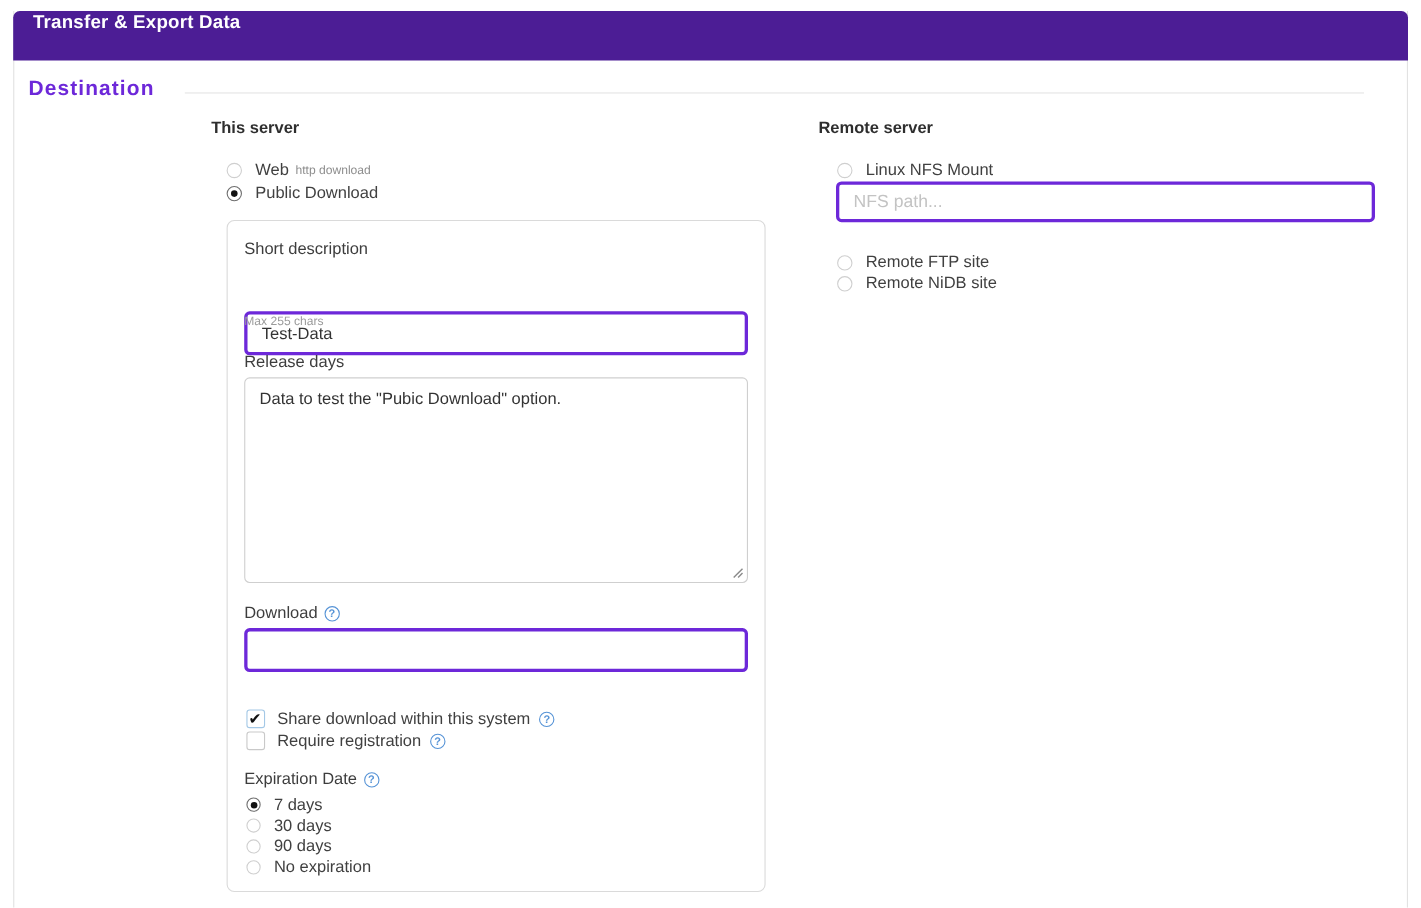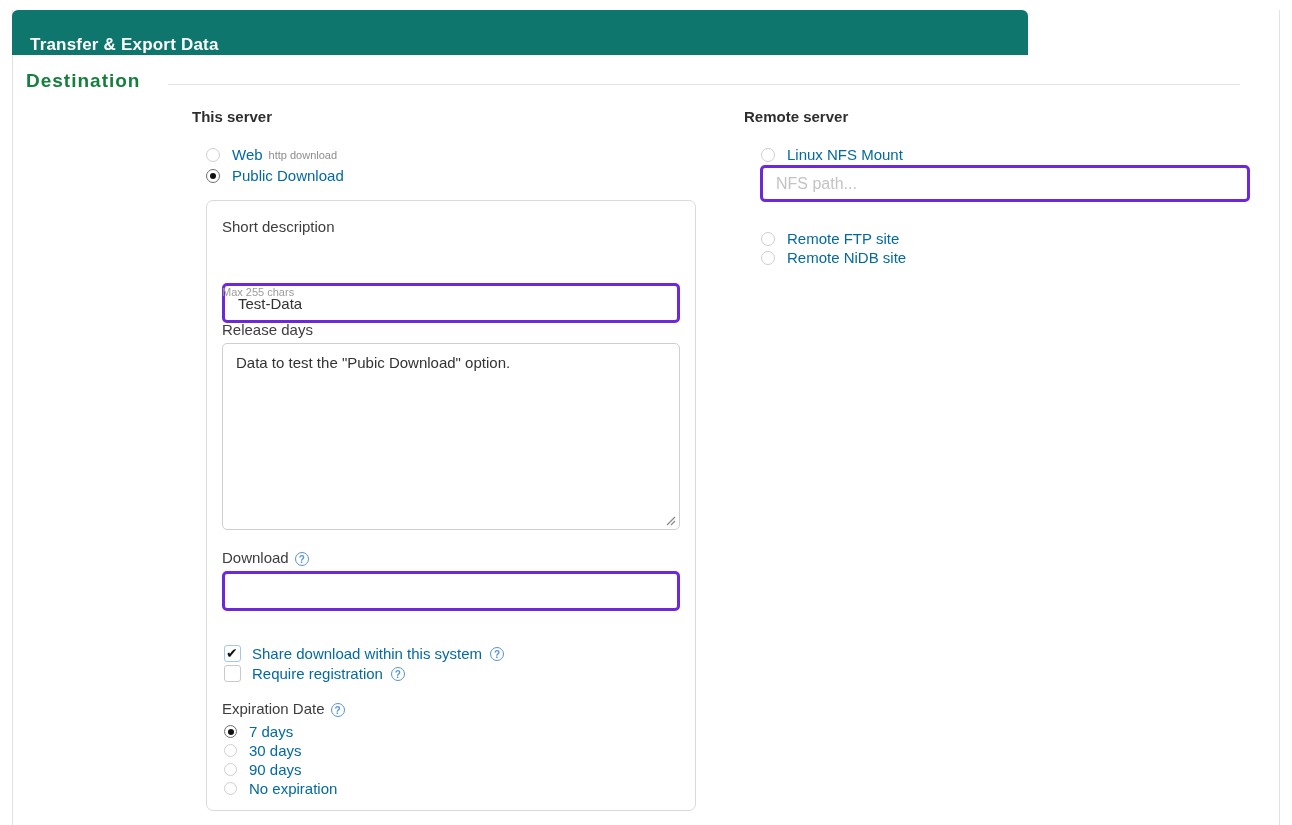--- a/index.html
+++ b/index.html
@@ -2,40 +2,40 @@
 <html><head>
 <meta charset="utf-8">
 <style>
   * { margin:0; padding:0; box-sizing:border-box; }
   html,body { width:1292px; height:825px; background:#fff; overflow:hidden;
               font-family:"Liberation Sans", sans-serif; }
 
   
   .panel-frame { position:absolute; left:12px; top:10px; width:1268px; height:815px;
                  border-left:1px solid #e2e2e2; border-right:1px solid #e2e2e2; }
-  .header-bar { position:absolute; left:12px; top:10px; width:1016px; height:45px;
-                background:#0f766e; border-radius:6px 6px 0 0; display:flex; align-items:flex-end; }
+  .header-bar { position:absolute; left:12px; top:10px; width:1268px; height:45px;
+                background:#4c1d95; border-radius:6px 6px 0 0; display:flex; align-items:flex-start; }
   .header-title { color:#ffffff; font-size:17px; font-weight:bold; padding-left:18px;
                   letter-spacing:.2px; }
 
   .section-title { position:absolute; left:26px; top:70px; font-size:19px; font-weight:bold;
-                   color:#15803d; letter-spacing:1px; }
+                   color:#6d28d9; letter-spacing:1px; }
   .section-line { position:absolute; left:168px; top:84px; width:1072px; height:1px;
                   background:#e4e4e4; }
 
   .col-head { position:absolute; font-size:15px; font-weight:bold; color:#2e2e2e; }
 
   
   .radio { width:14px; height:14px; border-radius:50%; border:1px solid #cfcfcf;
            background:#fff; flex:0 0 14px; position:relative; }
   .radio.sel { border-color:#6e6e6e; }
   .radio.sel::after { content:""; position:absolute; left:3px; top:3px; width:6px; height:6px;
                       border-radius:50%; background:#111; }
   .opt-row { position:absolute; display:flex; align-items:center; gap:12px; height:21px; }
-  .opt-label { font-size:15px; color:#0369a1; white-space:nowrap; }
+  .opt-label { font-size:15px; color:#404040; white-space:nowrap; }
   .opt-note { font-size:11px; color:#8d8d8d; margin-left:2px; }
 
   .checkbox { width:17px; height:17px; border:1px solid #c9c9c9; border-radius:3px;
               background:#fff; flex:0 0 17px; position:relative; }
   .checkbox.on { border-color:#a4c8e6; }
   .checkbox.on::after { content:"\2714"; position:absolute; left:1px; top:-1px;
                         font-size:14px; color:#111; }
 
   .help-icon { display:inline-block; width:14px; height:14px; border:1px solid #5693d6;
                border-radius:50%; color:#5693d6; font-size:10px; font-weight:bold;

